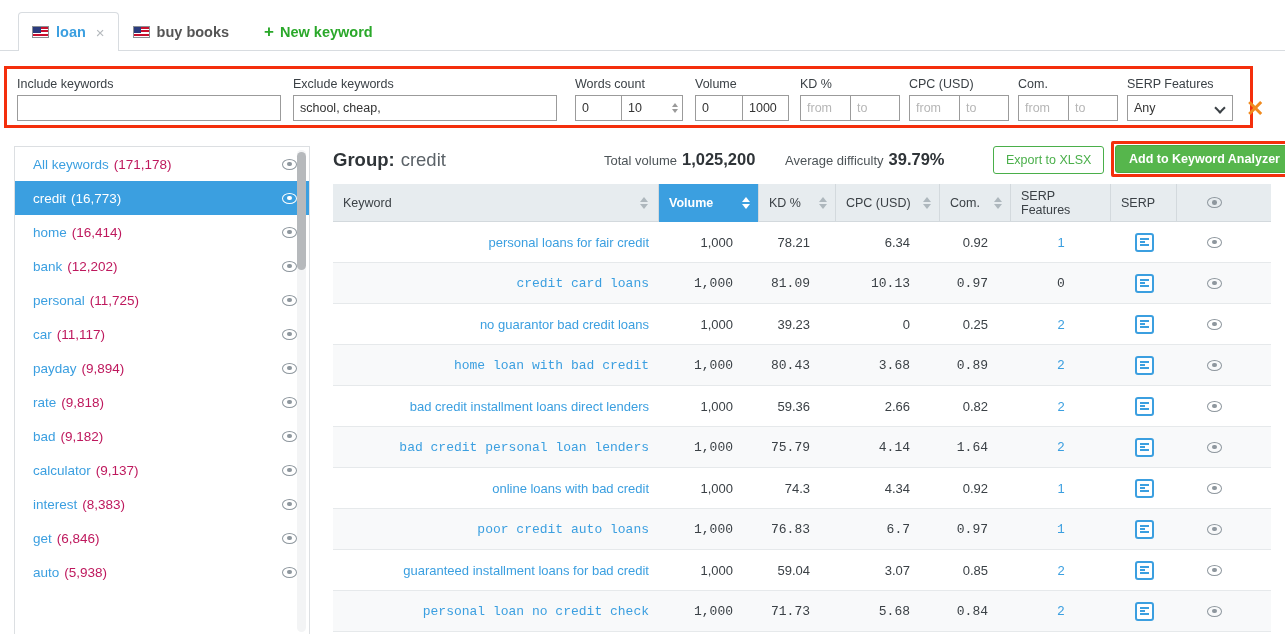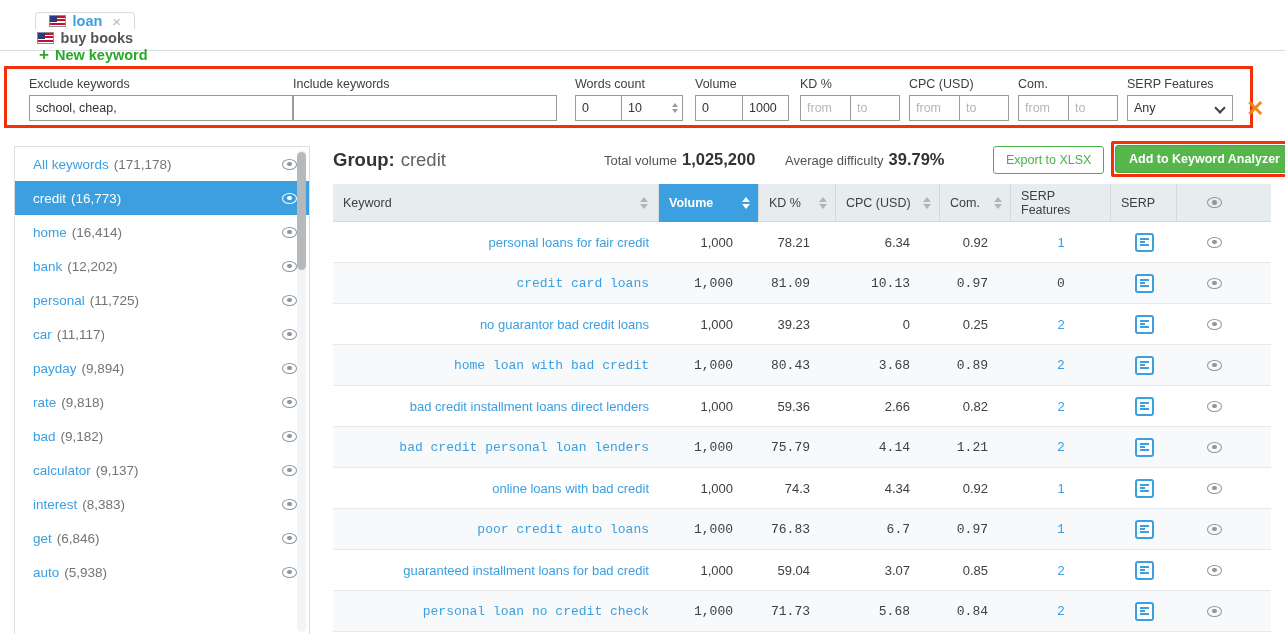--- a/index.html
+++ b/index.html
@@ -12,21 +12,21 @@
     color: #333;
     overflow: hidden;
   }
   .app { position: relative; width: 1285px; height: 634px; }
 
   
   .tabbar {
     position: absolute; left: 0; top: 0; width: 1285px; height: 51px;
     border-bottom: 1px solid #d8dce0; background: #fff;
   }
-  .tabs { position: absolute; left: 18px; top: 12px; display: flex; align-items: center; height: 39px; flex-direction: column; }
+  .tabs { position: absolute; left: 18px; top: 12px; display: flex; align-items: flex-start; height: 39px; }
   .tab {
     display: flex; align-items: center; gap: 7px;
     padding: 0 13px; height: 39px;
     border: 1px solid transparent; border-bottom: none;
     border-top-left-radius: 4px; border-top-right-radius: 4px;
     font-size: 14.5px; font-weight: bold; cursor: pointer;
     position: relative;
   }
   .tab.active {
     border-color: #d8dce0; background: #fff; color: #3b9fe0;
@@ -110,21 +110,21 @@
   .sidebar {
     position: absolute; left: 14px; top: 146px; width: 296px; height: 488px;
     border: 1px solid #dcdfe2; border-bottom: none; background: #fff; overflow: hidden;
   }
   .sb-list { position: absolute; left: 0; top: 0; right: 0; }
   .sb-item {
     height: 34px; display: flex; align-items: center;
     padding: 0 12px 0 18px; cursor: pointer; font-size: 13.5px;
   }
   .sb-item .name { color: #3b9fe0; }
-  .sb-item .count { color: #737373; margin-left: 5px; }
+  .sb-item .count { color: #be185d; margin-left: 5px; }
   .sb-item .eye { margin-left: auto; }
   .sb-item.selected { background: #3b9fe0; }
   .sb-item.selected .name, .sb-item.selected .count { color: #fff; }
   .eye {
     width: 15px; height: 11px; position: relative; display: inline-block;
     flex: none; cursor: pointer;
   }
   .eye .ball {
     position: absolute; left: 0; top: 0; width: 15px; height: 11px;
     border: 1.4px solid #8e979e; border-radius: 50% / 50%;
@@ -238,28 +238,28 @@
       <div class="newkw">
         <span class="plus">+</span>
         <span>New keyword</span>
       </div>
     </div>
   </div>
 
   <div class="filterbar">
     <div class="filter-inner">
 
+      <div class="fgroup" style="width:272px;">
+        <span class="flabel">Include keywords</span>
+        <input class="finput" style="width: 264px;" value="">
+      </div>
+
       <div class="fgroup" style="width:272px; margin-left:12px;">
         <span class="flabel">Exclude keywords</span>
         <input class="finput" style="width: 264px;" value="school, cheap,">
-      </div>
-
-      <div class="fgroup" style="width:272px;">
-        <span class="flabel">Include keywords</span>
-        <input class="finput" style="width: 264px;" value="">
       </div>
 
       <div class="fgroup" style="width:110px; margin-left:18px;">
         <span class="flabel">Words count</span>
         <div class="pair">
           <input class="finput" style="width: 46px;" value="0">
           <input class="finput" style="width: 46px;" value="10">
           <span class="spin">
               <i class="up"></i>
               <i class="dn"></i>
@@ -619,21 +619,21 @@
               </span>
             </div>
           </div>
           <div class="tr row alt">
             <div class="td c-kw">
               <a>bad credit personal loan lenders</a>
             </div>
             <div class="td c-vol">1,000</div>
             <div class="td c-kd">75.79</div>
             <div class="td c-cpc">4.14</div>
-            <div class="td c-com">1.21</div>
+            <div class="td c-com">1.64</div>
             <div class="td c-serpf">
               <a>2</a>
             </div>
             <div class="td c-serp">
               <span class="serp-icon">
                 <span></span>
                 <span class="s"></span>
                 <span></span>
               </span>
             </div>

